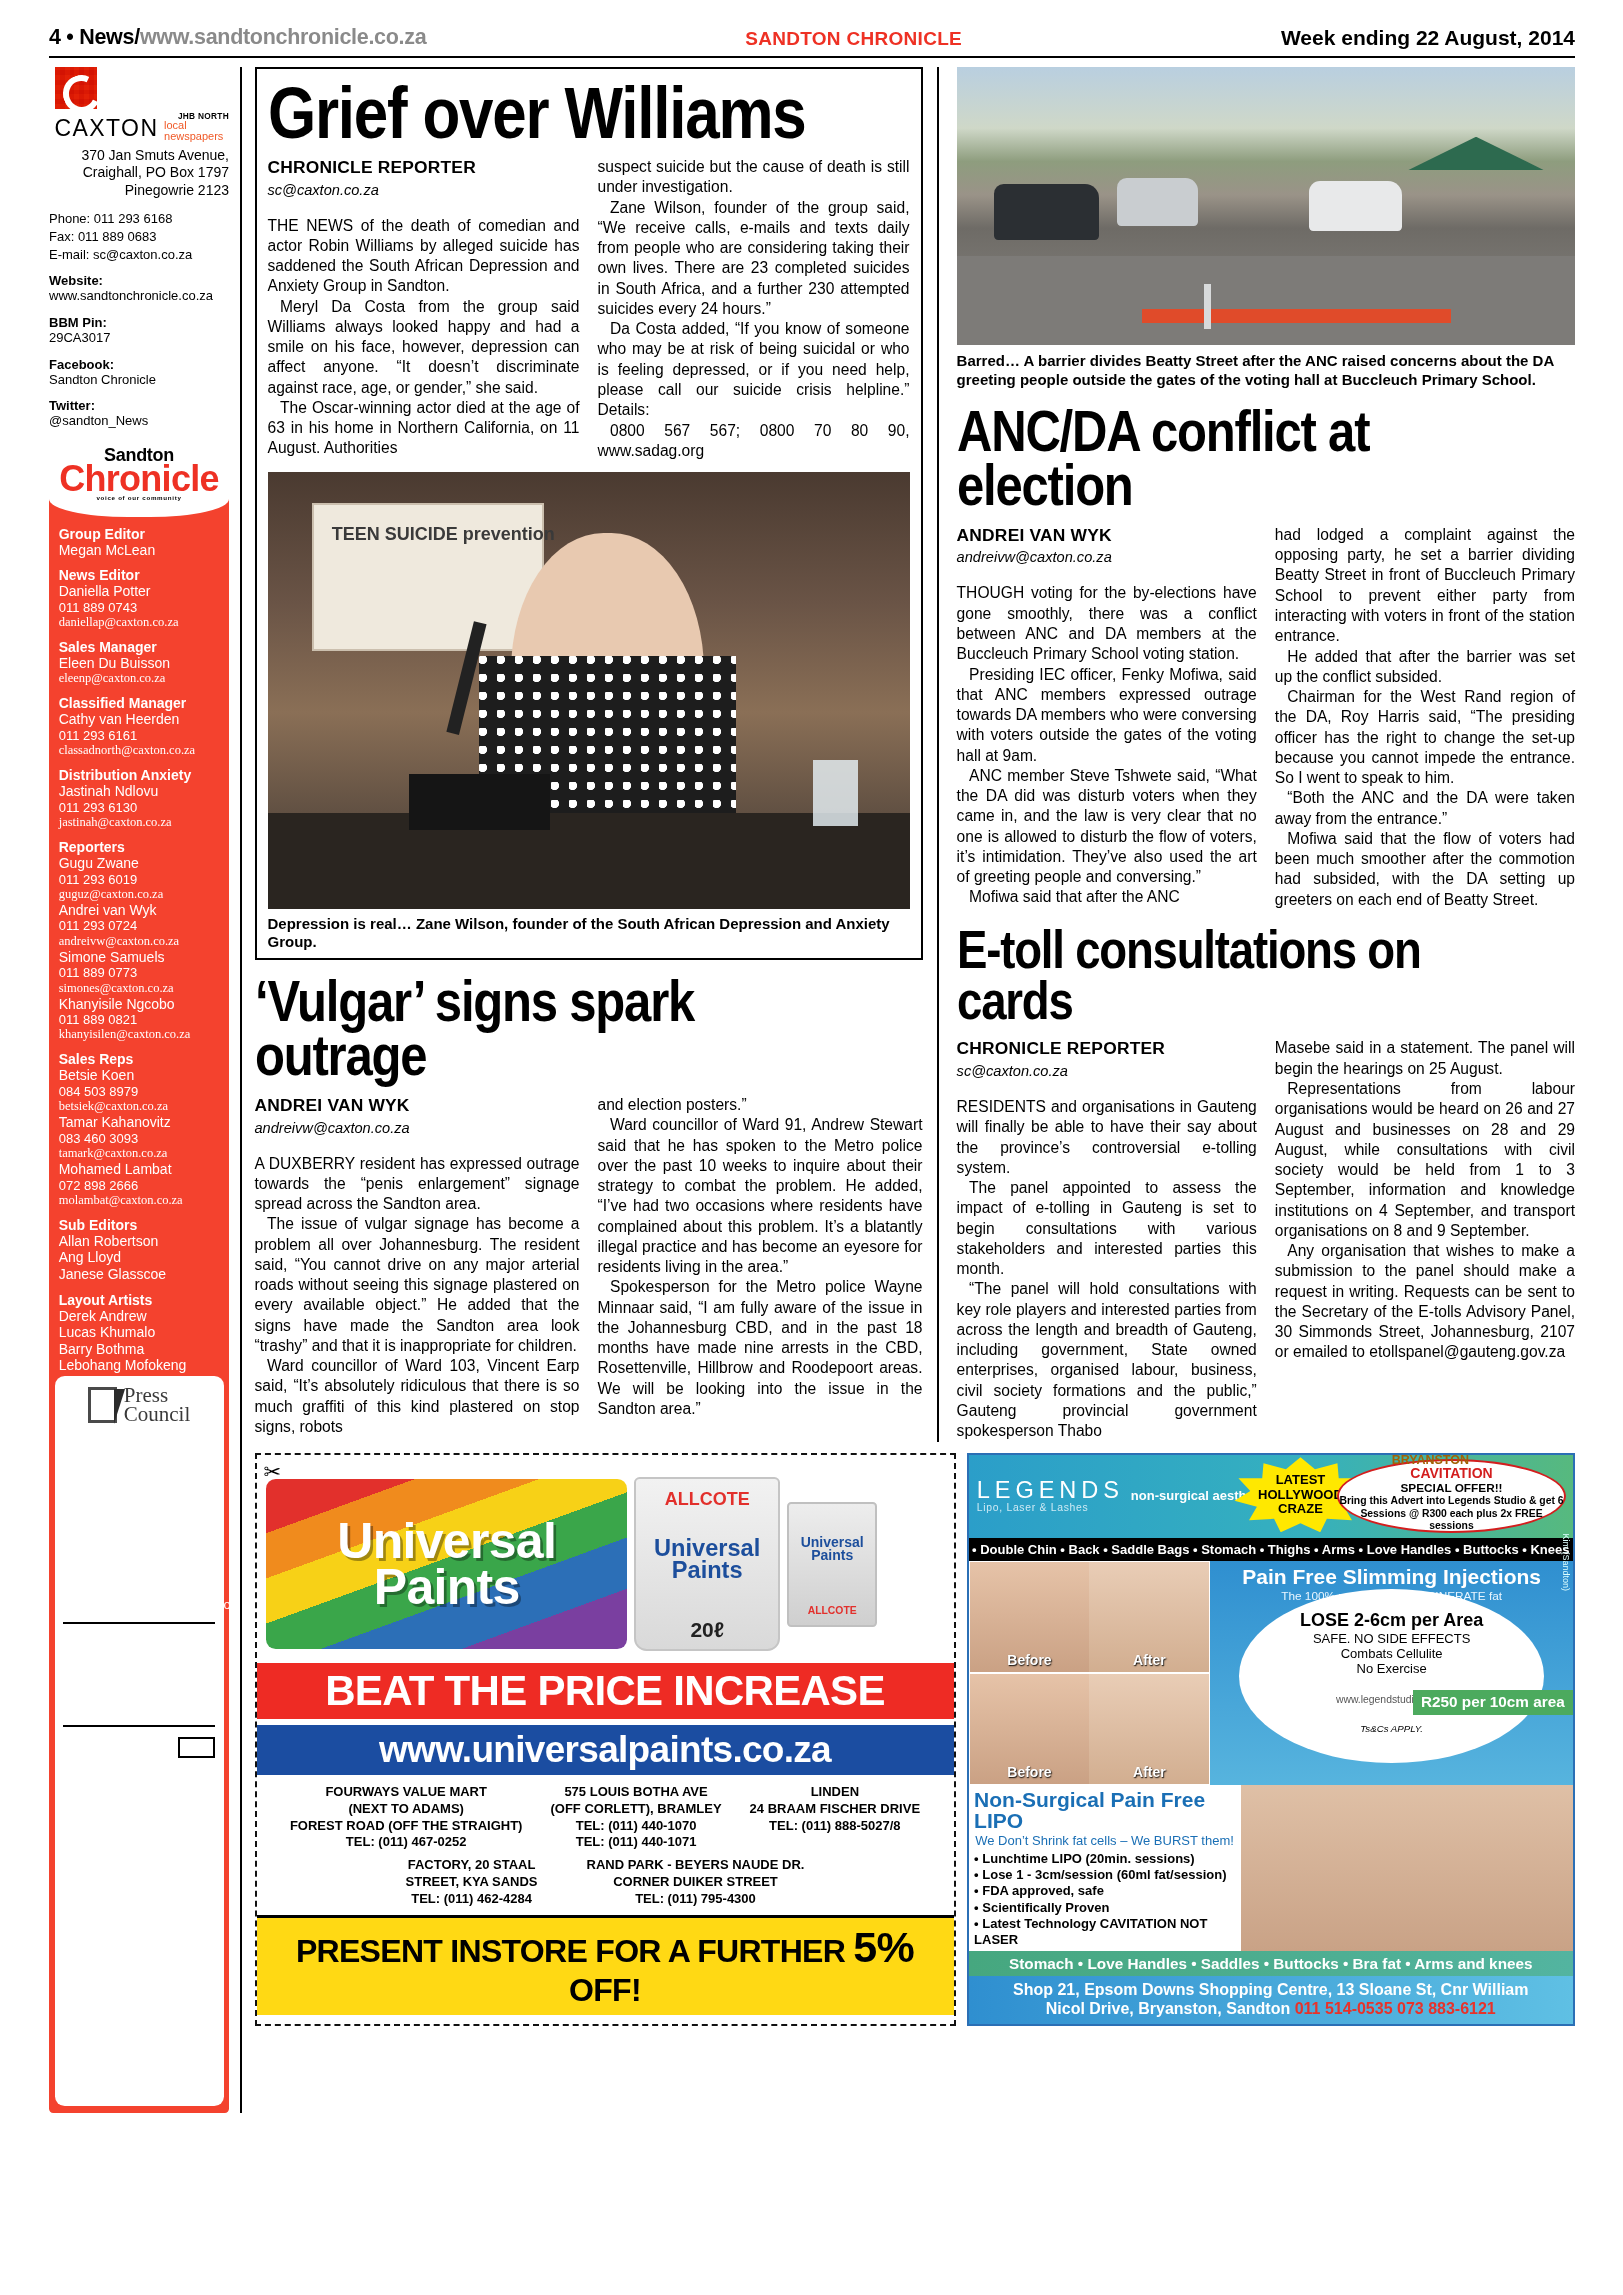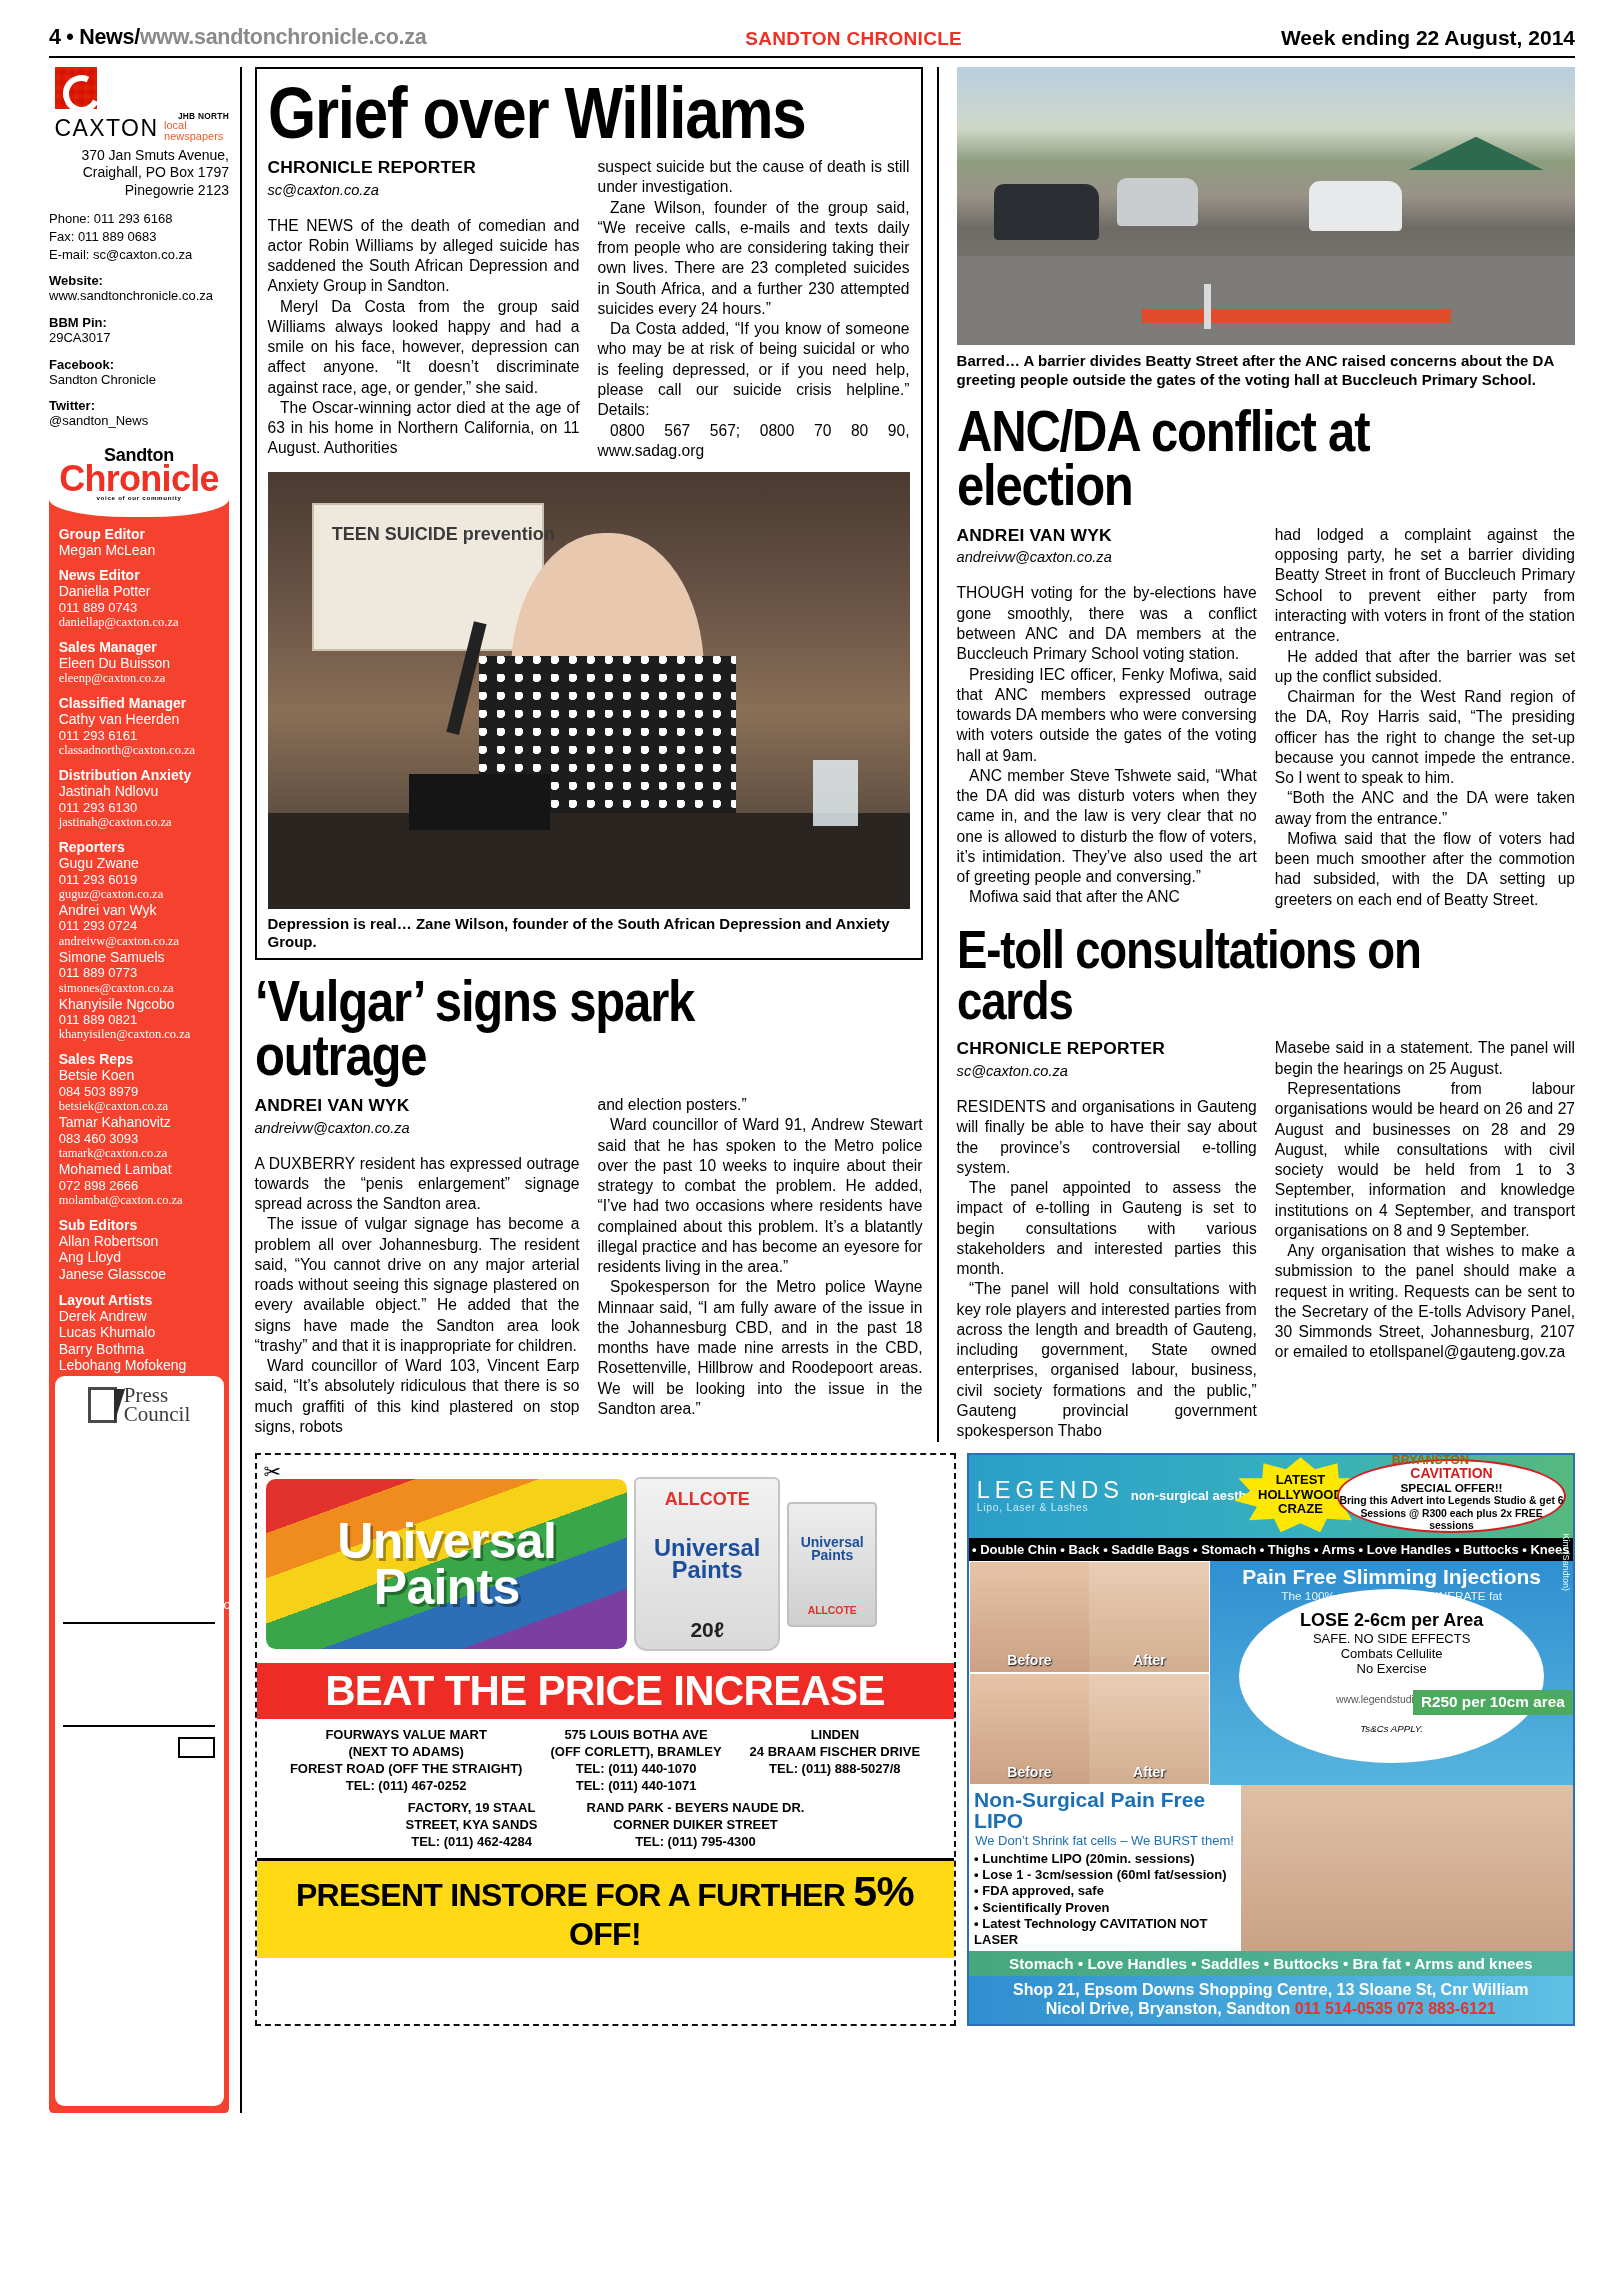--- a/index.html
+++ b/index.html
@@ -503,20 +503,21 @@
             </div>
             <div class="tin">
               <div class="ulabel">
                 <span>Universal</span><br>
                 <span>Paints</span>
               </div>
               <div class="allcote">ALLCOTE</div>
             </div>
           </div>
           <div class="beat">BEAT THE PRICE INCREASE</div>
+          <div class="urlbar">www.universalpaints.co.za</div>
 
           <div class="stores">
             <div>
               <div>FOURWAYS VALUE MART</div>
               <div>(NEXT TO ADAMS)</div>
               <div>FOREST ROAD (OFF THE STRAIGHT)</div>
               <div>TEL: (011) 467-0252</div>
             </div>
             <div>
               <div>575 LOUIS BOTHA AVE</div>
@@ -526,21 +527,21 @@
             </div>
             <div>
               <div>LINDEN</div>
               <div>24 BRAAM FISCHER DRIVE</div>
               <div>TEL: (011) 888-5027/8</div>
             </div>
           </div>
 
           <div class="stores2">
             <div>
-              <div>FACTORY, 19 STAAL</div>
+              <div>FACTORY, 20 STAAL</div>
               <div>STREET, KYA SANDS</div>
               <div>TEL: (011) 462-4284</div>
             </div>
             <div>
               <div>RAND PARK - BEYERS NAUDE DR.</div>
               <div>CORNER DUIKER STREET</div>
               <div>TEL: (011) 795-4300</div>
             </div>
           </div>
 

